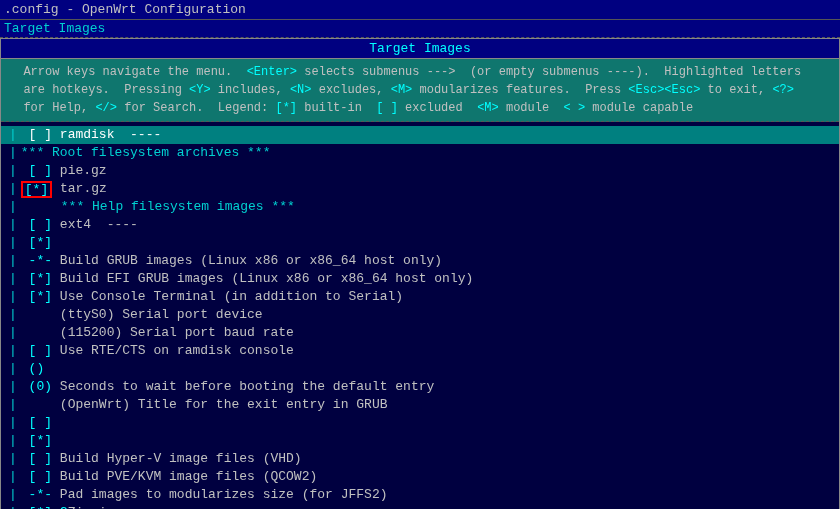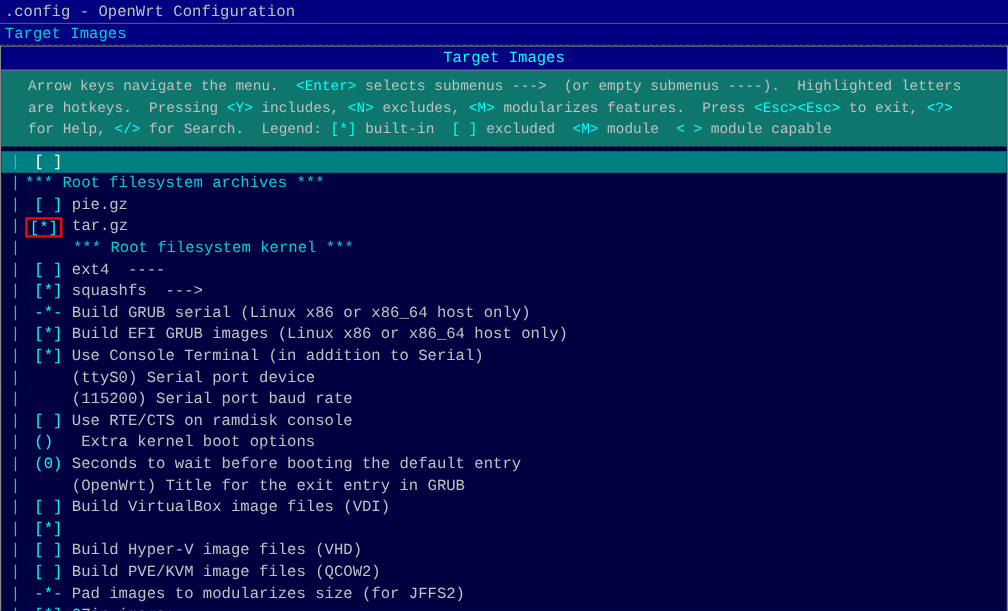--- a/index.html
+++ b/index.html
@@ -115,20 +115,21 @@
       </div>
       <div>
         &nbsp;&nbsp;<span style="color:#c0c0c0">for Help, </span><span style="color:#00ffff">&lt;/&gt;</span><span style="color:#c0c0c0"> for Search.&nbsp; Legend: </span><span style="color:#00ffff">[*]</span><span style="color:#c0c0c0"> built-in&nbsp; </span><span style="color:#00ffff">[ ]</span><span style="color:#c0c0c0"> excluded&nbsp; </span><span style="color:#00ffff">&lt;M&gt;</span><span style="color:#c0c0c0"> module&nbsp; </span><span style="color:#00ffff">&lt; &gt;</span><span style="color:#c0c0c0"> module capable</span>
       </div>
     </div>
     <div id="content-area">
 
       <div class="menu-row ramdisk-row highlighted-selected">
         <span class="pipe">|</span>
         <span style="color:#ffffff;">&nbsp;[&nbsp;]&nbsp;</span>
+        <span style="color:#ffffff;">ramdisk&nbsp;&nbsp;----</span>
       </div>
 
       <div class="menu-row">
         <span class="pipe">|</span>
         <span style="color:#00d0d0; ">*** Root filesystem archives ***</span>
       </div>
 
       <div class="menu-row">
         <span class="pipe">|</span>
         <span class="bracket-val">&nbsp;[&nbsp;]&nbsp;</span>
@@ -136,39 +137,38 @@
       </div>
 
       <div class="menu-row tar-gz-row">
         <span class="pipe">|</span>
         <span style="color:#00ffff; border:2px solid red; padding:0 2px; display:inline-block; line-height:1;">[*]</span>
         <span class="item-label">&nbsp;tar.gz</span>
       </div>
 
       <div class="menu-row">
         <span class="pipe">|</span>
-        <span style="color:#00d0d0; margin-left:40px;">*** Root filesystem kernel ***</span>
+        <span style="color:#00d0d0; margin-left:40px;">*** Help filesystem images ***</span>
       </div>
 
       <div class="menu-row">
         <span class="pipe">|</span>
         <span class="bracket-val">&nbsp;[&nbsp;]&nbsp;</span>
         <span class="item-label">ext4&nbsp;&nbsp;----</span>
       </div>
 
       <div class="menu-row">
         <span class="pipe">|</span>
         <span class="bracket-val">&nbsp;[*]&nbsp;</span>
-        <span class="item-label">squashfs&nbsp;&nbsp;---&gt;</span>
       </div>
 
       <div class="menu-row">
         <span class="pipe">|</span>
         <span class="bracket-val">&nbsp;-*-&nbsp;</span>
-        <span class="item-label">Build GRUB serial (Linux x86 or x86_64 host only)</span>
+        <span class="item-label">Build GRUB images (Linux x86 or x86_64 host only)</span>
       </div>
 
       <div class="menu-row">
         <span class="pipe">|</span>
         <span class="bracket-val">&nbsp;[*]&nbsp;</span>
         <span class="item-label">Build EFI GRUB images (Linux x86 or x86_64 host only)</span>
       </div>
 
       <div class="menu-row">
         <span class="pipe">|</span>
@@ -190,39 +190,37 @@
 
       <div class="menu-row">
         <span class="pipe">|</span>
         <span class="bracket-val">&nbsp;[&nbsp;]&nbsp;</span>
         <span class="item-label">Use RTE/CTS on ramdisk console</span>
       </div>
 
       <div class="menu-row">
         <span class="pipe">|</span>
         <span class="bracket-val">&nbsp;()&nbsp;&nbsp;</span>
-        <span class="item-label">&nbsp;Extra kernel boot options</span>
       </div>
 
       <div class="menu-row">
         <span class="pipe">|</span>
         <span class="bracket-val">&nbsp;(0)&nbsp;</span>
         <span class="item-label">Seconds to wait before booting the default entry</span>
       </div>
 
       <div class="menu-row">
         <span class="pipe">|</span>
         <span class="bracket-val">&nbsp;&nbsp;&nbsp;&nbsp;&nbsp;</span>
         <span class="item-label">(OpenWrt) Title for the exit entry in GRUB</span>
       </div>
 
       <div class="menu-row">
         <span class="pipe">|</span>
         <span class="bracket-val">&nbsp;[&nbsp;]&nbsp;</span>
-        <span class="item-label">Build VirtualBox image files (VDI)</span>
       </div>
 
       <div class="menu-row">
         <span class="pipe">|</span>
         <span class="bracket-val">&nbsp;[*]&nbsp;</span>
       </div>
 
       <div class="menu-row">
         <span class="pipe">|</span>
         <span class="bracket-val">&nbsp;[&nbsp;]&nbsp;</span>

